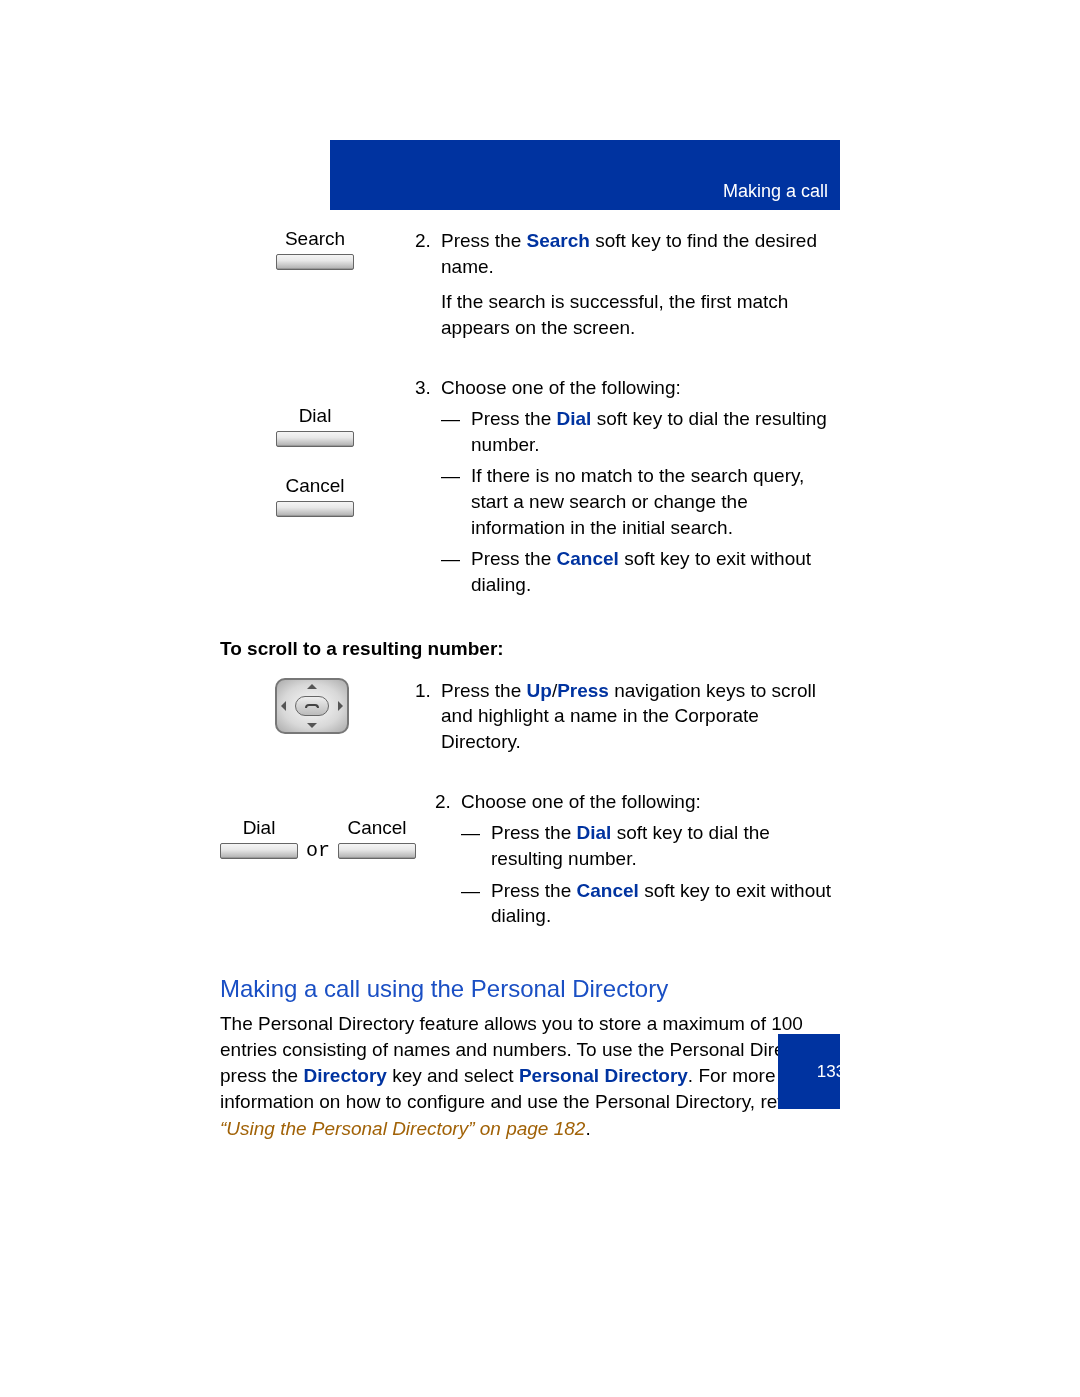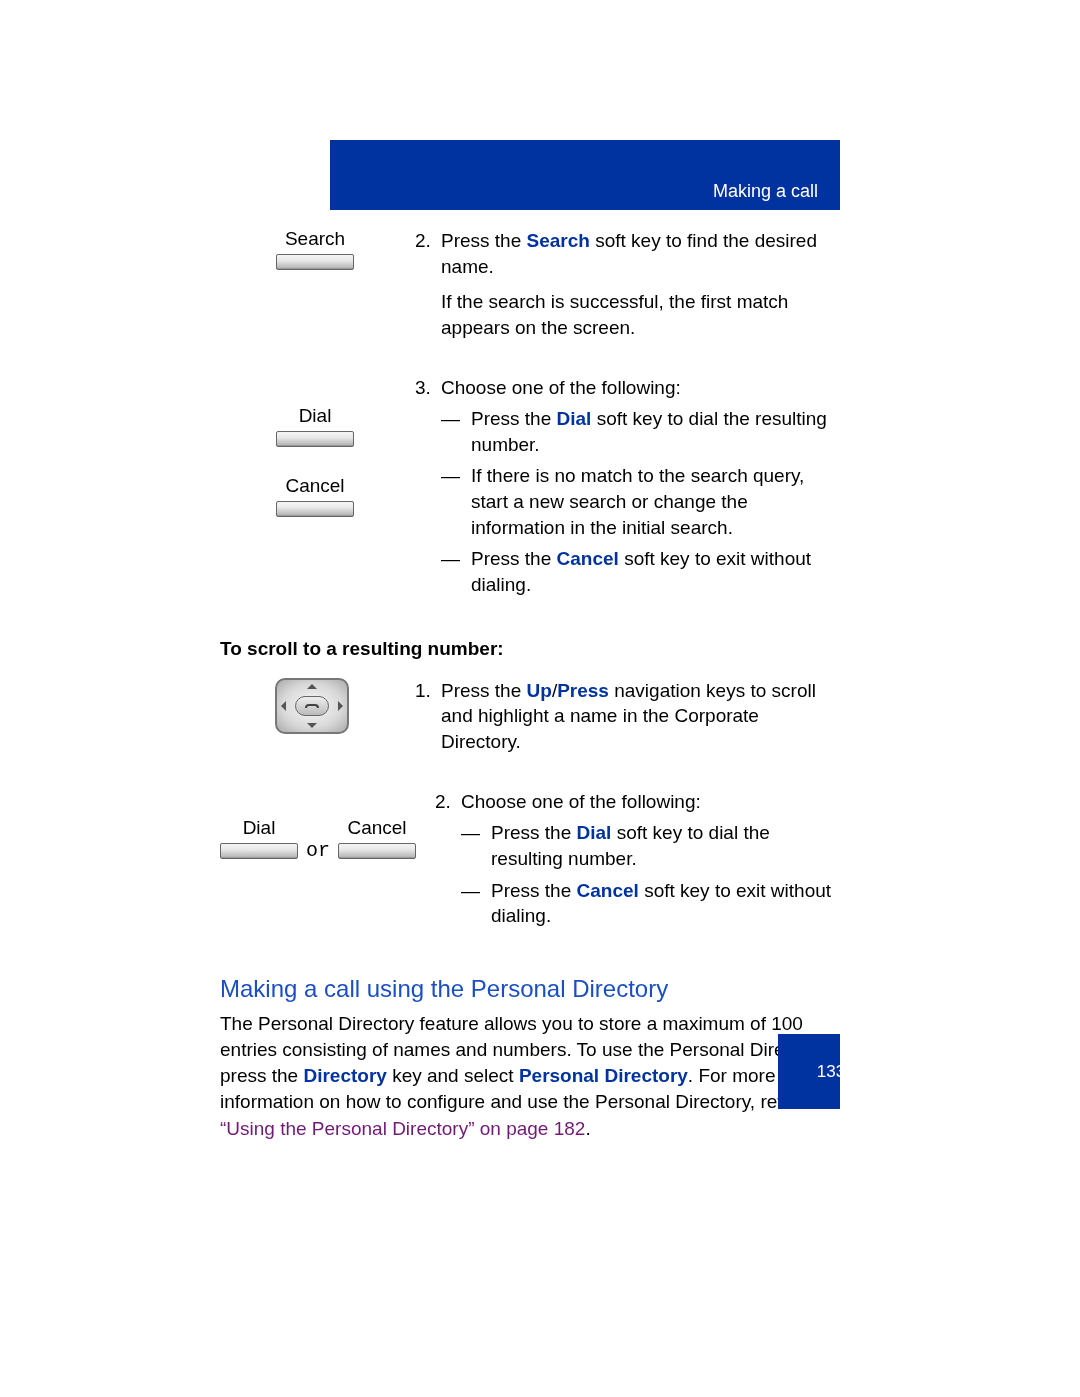--- a/index.html
+++ b/index.html
@@ -17,21 +17,21 @@
     left: 330px;
     top: 140px;
     width: 510px;
     height: 70px;
     background: #0033a0;
     color: #ffffff;
     font-size: 18px;
     display: flex;
     align-items: flex-end;
     justify-content: flex-end;
-    padding: 0 22px 8px 0;
+    padding: 0 12px 8px 0;
   }
   .content {
     position: absolute;
     left: 220px;
     top: 228px;
     width: 620px;
   }
   .row {
     display: flex;
     align-items: flex-start;
@@ -122,21 +122,21 @@
   }
   .step-body { flex: 1; }
   .sub {
     display: flex;
     margin: 6px 0 6px 0;
     line-height: 1.35;
   }
   .dash { width: 30px; flex-shrink: 0; text-align:left; }
   .sub-body { flex: 1; }
   .blue-bold { color: #0033a0; font-weight: bold; }
-  .blue-link { color: #701a75; }
+  .blue-link { color: #a16207; font-style: italic; }
   .section-title {
     color: #1a4fc4;
     font-size: 24px;
     font-weight: normal;
     margin-top: 30px;
     margin-bottom: 8px;
   }
   .body-para {
     line-height: 1.38;
   }

